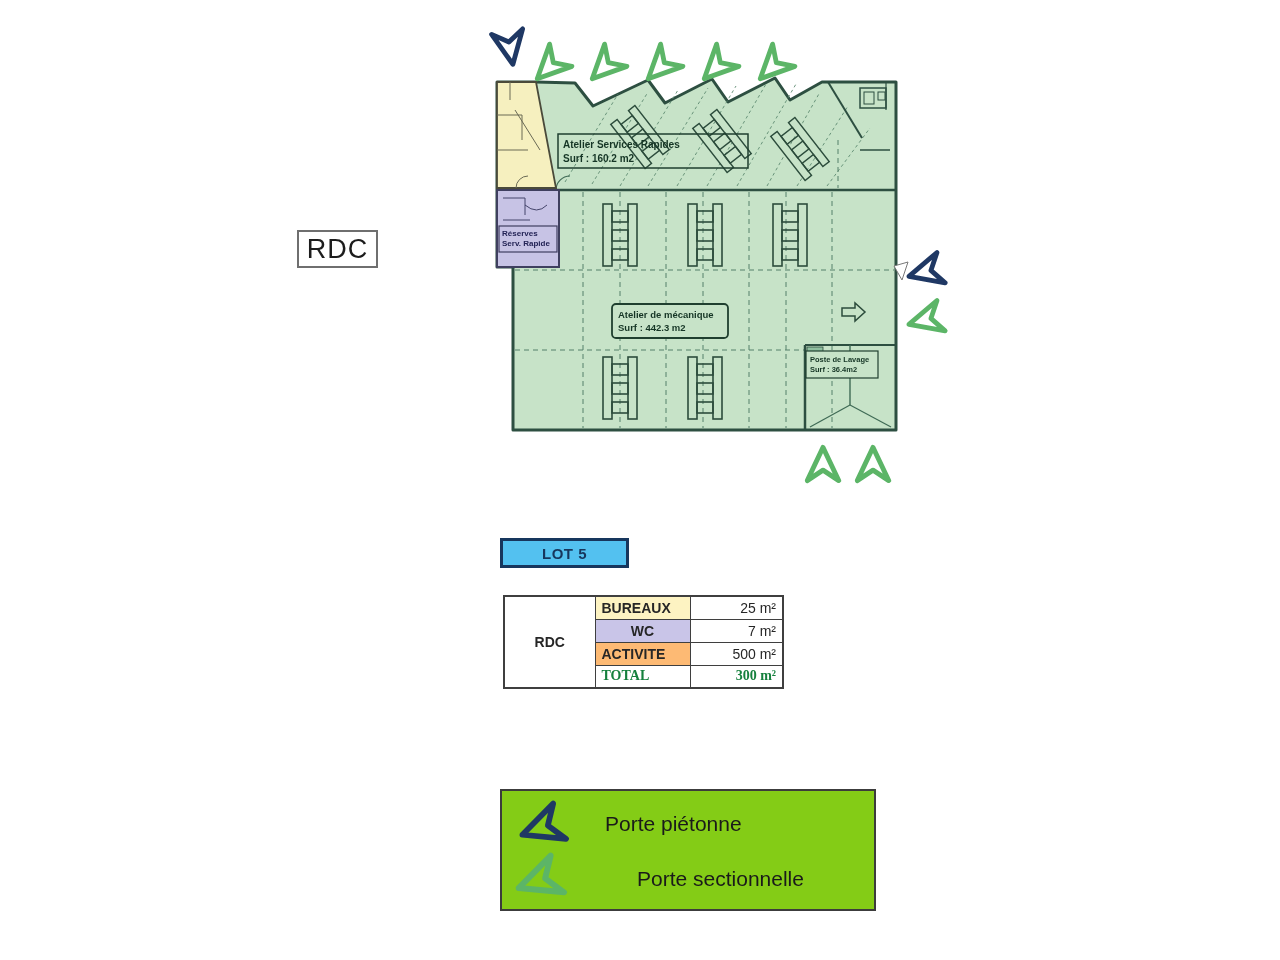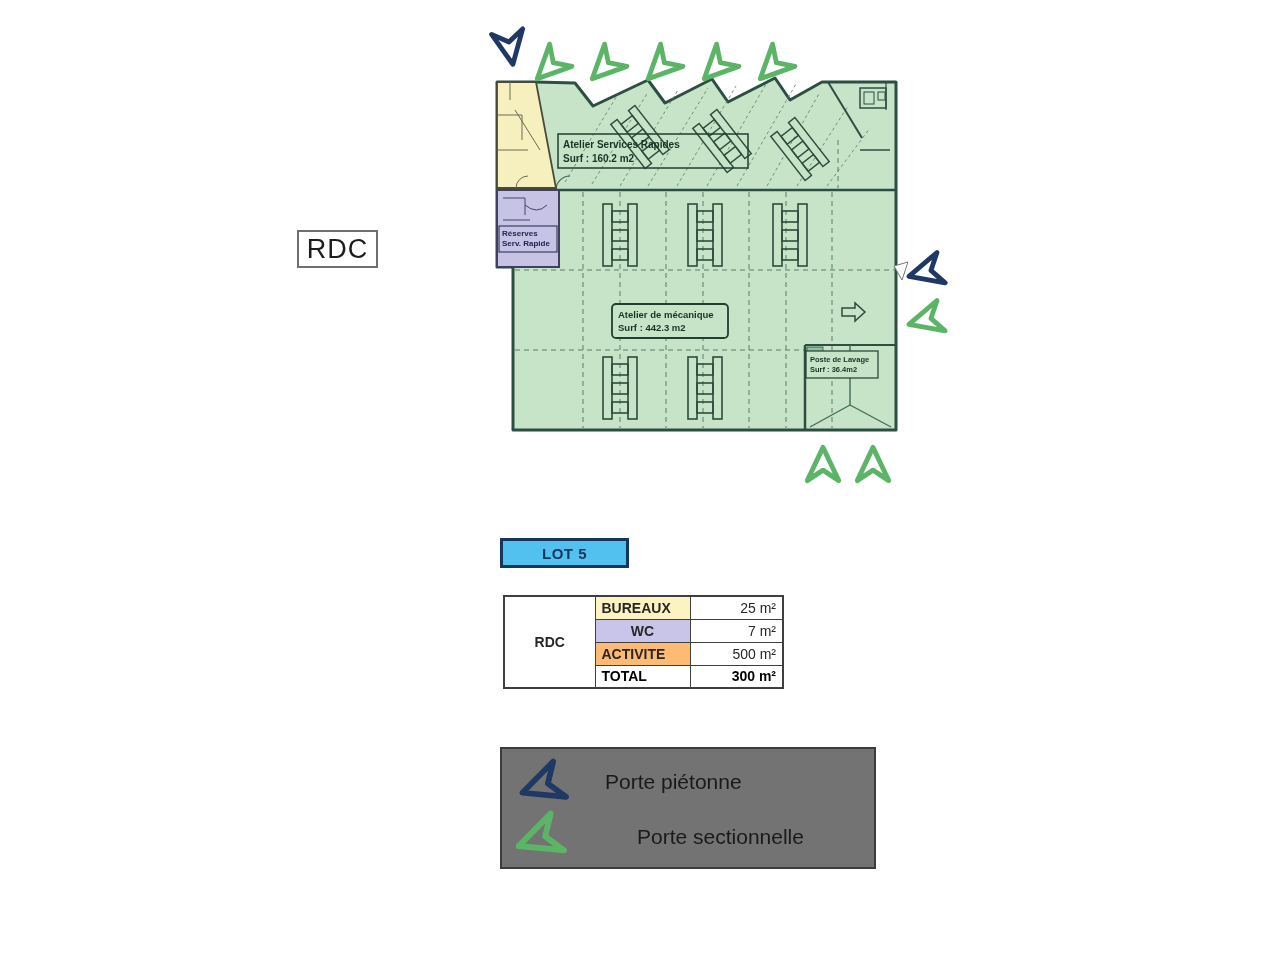--- a/index.html
+++ b/index.html
@@ -44,26 +44,26 @@
   .surface-table td{
     border:1.5px solid #3f3f3f;height:23px;box-sizing:border-box;
     font-size:14px;color:#262626;padding:0 6px;
   }
   .cell-floor{width:91px;text-align:center;font-weight:bold;color:#333;}
   .cell-label{width:95px;text-align:left;font-weight:bold;}
   .cell-value{width:93px;text-align:right;}
   .bg-bureaux{background:#fdf3c2;color:#4a4435;margin-top:24px;}
   .bg-wc{background:#c9c5e8;color:#3d3a66;text-align:center;}
   .bg-activite{background:#fdba74;color:#2c5e35;}
-  .row-total td{font-weight:bold;color:#000000;}
+  .row-total td{font-weight:bold;color:#15803d;font-family:Liberation Serif, serif;}
 
   
   .legend{
-    left:500px;top:747px;width:376px;height:122px;
-    border:2px solid #3c3c3c;box-sizing:border-box;background:#737373;text-align:center;
+    left:500px;top:789px;width:376px;height:122px;
+    border:2px solid #3c3c3c;box-sizing:border-box;background:#84cc16;text-align:center;
   }
   .legend-label{
     position:absolute;left:103px;font-size:21px;color:#1a1a1a;
   }
 </style>
 </head>
 <body>
 
 <div class="abs floor-label">
   <span>RDC</span>

